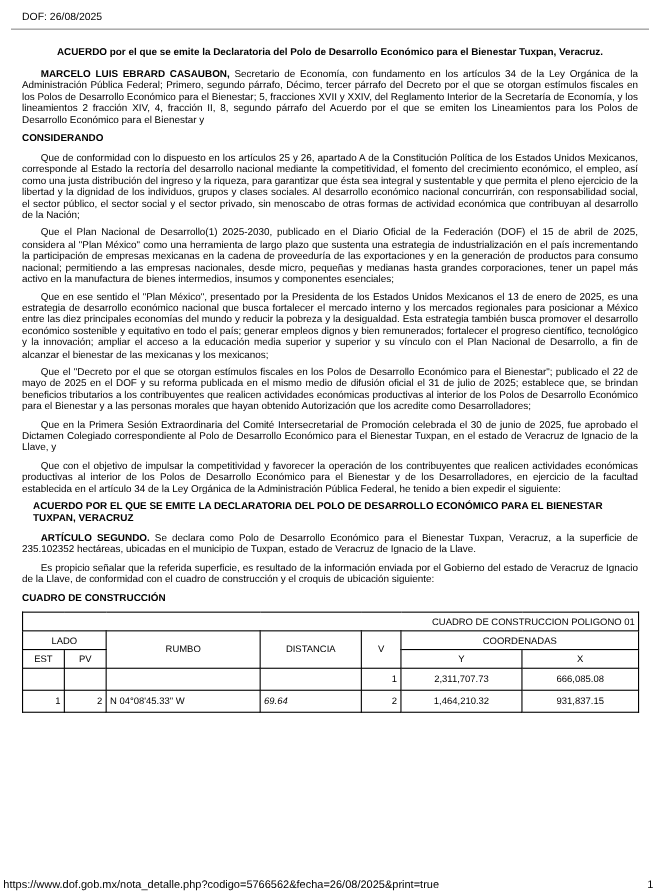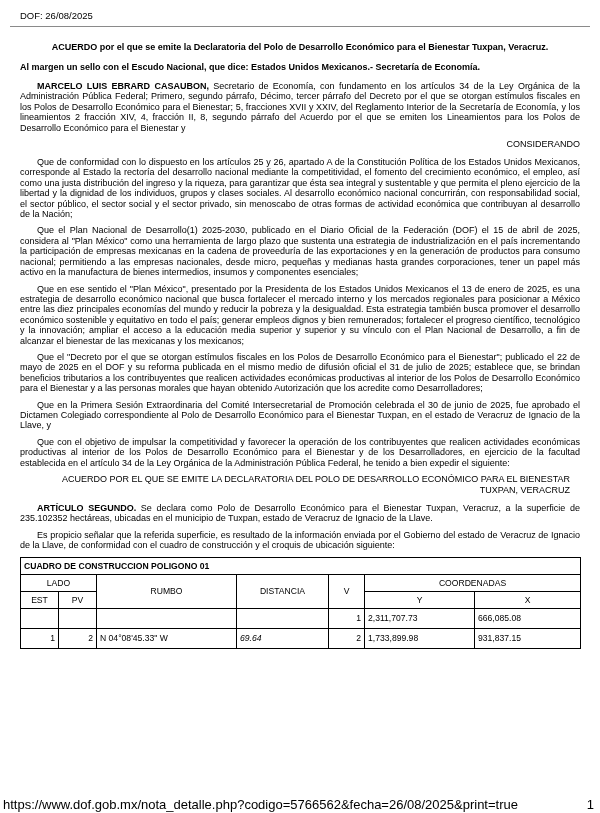--- a/index.html
+++ b/index.html
@@ -16,75 +16,75 @@
   .doc-title {
     font-size: 9px; font-weight: bold; text-align: center;
     line-height: 11px; margin: 0 0 9px 0;
   }
   .seal-line { font-size: 9px; font-weight: bold; line-height: 11px; margin: 0 0 8px 0; }
   .para {
     font-size: 9px; line-height: 10.4px; text-align: justify;
     text-indent: 17px; margin: 0 0 6px 0;
   }
   .heading-center {
-    font-size: 9px; font-weight: normal; text-align: right;
+    font-size: 9px; font-weight: bold; text-align: left;
     line-height: 11px; margin: 2px 0 7px 0;
   }
   .acuerdo-heading { max-width: 540px; margin-left: auto; margin-right: auto; }
   table.ctable {
     width: 100%; border-collapse: collapse; table-layout: fixed;
     font-size: 8.6px; margin-top: 2px;
   }
   .ctable td { border: 1px solid #000; padding: 2px 3px; height: 12px; overflow: hidden; }
-  .ctable .t-title { text-align: left; font-weight: bold; }
+  .ctable .t-title { text-align: right; font-weight: normal; }
   .ctable .th { text-align: center; font-weight: normal; }
   .ctable tr.data td { height: 15px; }
   .cell-estpv { text-align: right; padding-right: 10px; }
   .cell-rumbo { text-align: left; padding-left: 5px; }
   .cell-dist  { text-align: left; padding-right: 10px; font-style: italic; }
   .cell-v     { text-align: right; padding-right: 6px; }
-  .cell-coord { text-align: left; padding-right: 12px; }
+  .cell-coord { text-align: center; padding-right: 12px; }
   .footer {
     position: absolute; left: 3px; right: 6px; bottom: 4px;
     display: flex; justify-content: space-between;
-    font-size: 13px; line-height: 9px;
+    font-size: 10px; line-height: 9px;
   }
 </style>
 </head>
 <body>
 
 <div class="top">
   <div class="dof-date">DOF: 26/08/2025</div>
 </div>
 <div class="rule"></div>
 
 <div class="content">
 
   <p class="doc-title">ACUERDO por el que se emite la Declaratoria del Polo de Desarrollo Económico para el Bienestar Tuxpan, Veracruz.</p>
 
-  <p class="seal-line">Al margen un sello con el Escudo Nacional, que dice: Estados Unidos Mexicanos.- Secretaría de Economía.</p>
 
   <p class="para"><b>MARCELO LUIS EBRARD CASAUBON,</b><span> Secretario de Economía, con fundamento en los artículos 34 de la Ley Orgánica de la Administración Pública Federal; Primero, segundo párrafo, Décimo, tercer párrafo del Decreto por el que se otorgan estímulos fiscales en los Polos de Desarrollo Económico para el Bienestar; 5, fracciones XVII y XXIV, del Reglamento Interior de la Secretaría de Economía, y los lineamientos 2 fracción XIV, 4, fracción II, 8, segundo párrafo del Acuerdo por el que se emiten los Lineamientos para los Polos de Desarrollo Económico para el Bienestar y</span></p>
 
   <p class="heading-center">CONSIDERANDO</p>
 
   <p class="para">Que de conformidad con lo dispuesto en los artículos 25 y 26, apartado A de la Constitución Política de los Estados Unidos Mexicanos, corresponde al Estado la rectoría del desarrollo nacional mediante la competitividad, el fomento del crecimiento económico, el empleo, así como una justa distribución del ingreso y la riqueza, para garantizar que ésta sea integral y sustentable y que permita el pleno ejercicio de la libertad y la dignidad de los individuos, grupos y clases sociales. Al desarrollo económico nacional concurrirán, con responsabilidad social, el sector público, el sector social y el sector privado, sin menoscabo de otras formas de actividad económica que contribuyan al desarrollo de la Nación;</p>
   <p class="para">Que el Plan Nacional de Desarrollo(1) 2025-2030, publicado en el Diario Oficial de la Federación (DOF) el 15 de abril de 2025, considera al "Plan México" como una herramienta de largo plazo que sustenta una estrategia de industrialización en el país incrementando la participación de empresas mexicanas en la cadena de proveeduría de las exportaciones y en la generación de productos para consumo nacional; permitiendo a las empresas nacionales, desde micro, pequeñas y medianas hasta grandes corporaciones, tener un papel más activo en la manufactura de bienes intermedios, insumos y componentes esenciales;</p>
   <p class="para">Que en ese sentido el "Plan México", presentado por la Presidenta de los Estados Unidos Mexicanos el 13 de enero de 2025, es una estrategia de desarrollo económico nacional que busca fortalecer el mercado interno y los mercados regionales para posicionar a México entre las diez principales economías del mundo y reducir la pobreza y la desigualdad. Esta estrategia también busca promover el desarrollo económico sostenible y equitativo en todo el país; generar empleos dignos y bien remunerados; fortalecer el progreso científico, tecnológico y la innovación; ampliar el acceso a la educación media superior y superior y su vínculo con el Plan Nacional de Desarrollo, a fin de alcanzar el bienestar de las mexicanas y los mexicanos;</p>
   <p class="para">Que el "Decreto por el que se otorgan estímulos fiscales en los Polos de Desarrollo Económico para el Bienestar"; publicado el 22 de mayo de 2025 en el DOF y su reforma publicada en el mismo medio de difusión oficial el 31 de julio de 2025; establece que, se brindan beneficios tributarios a los contribuyentes que realicen actividades económicas productivas al interior de los Polos de Desarrollo Económico para el Bienestar y a las personas morales que hayan obtenido Autorización que los acredite como Desarrolladores;</p>
   <p class="para">Que en la Primera Sesión Extraordinaria del Comité Intersecretarial de Promoción celebrada el 30 de junio de 2025, fue aprobado el Dictamen Colegiado correspondiente al Polo de Desarrollo Económico para el Bienestar Tuxpan, en el estado de Veracruz de Ignacio de la Llave, y</p>
   <p class="para">Que con el objetivo de impulsar la competitividad y favorecer la operación de los contribuyentes que realicen actividades económicas productivas al interior de los Polos de Desarrollo Económico para el Bienestar y de los Desarrolladores, en ejercicio de la facultad establecida en el artículo 34 de la Ley Orgánica de la Administración Pública Federal, he tenido a bien expedir el siguiente:</p>
 
   <p class="heading-center acuerdo-heading">ACUERDO POR EL QUE SE EMITE LA DECLARATORIA DEL POLO DE DESARROLLO ECONÓMICO PARA EL BIENESTAR TUXPAN, VERACRUZ</p>
 
 
   <p class="para"><b>ARTÍCULO SEGUNDO.</b><span> Se declara como Polo de Desarrollo Económico para el Bienestar Tuxpan, Veracruz, a la superficie de 235.102352 hectáreas, ubicadas en el municipio de Tuxpan, estado de Veracruz de Ignacio de la Llave.</span></p>
 
   <p class="para">Es propicio señalar que la referida superficie, es resultado de la información enviada por el Gobierno del estado de Veracruz de Ignacio de la Llave, de conformidad con el cuadro de construcción y el croquis de ubicación siguiente:</p>
 
+  <p class="heading-center">CUADRO DE CONSTRUCCIÓN</p>
 
   <table class="ctable">
     <colgroup>
       <col style="width:38px">
         <col style="width:38px">
         <col style="width:140px">
       <col style="width:92px">
         <col style="width:36px">
         <col style="width:110px">
         <col style="width:106px">
@@ -114,21 +114,21 @@
         <td class="cell-v">1</td>
         <td class="cell-coord">2,311,707.73</td>
         <td class="cell-coord">666,085.08</td>
       </tr>
       <tr class="data">
         <td class="cell-estpv">1</td>
         <td class="cell-estpv">2</td>
         <td class="cell-rumbo">N 04°08'45.33" W</td>
         <td class="cell-dist">69.64</td>
         <td class="cell-v">2</td>
-        <td class="cell-coord">1,733,899.98</td>
+        <td class="cell-coord">1,464,210.32</td>
         <td class="cell-coord">931,837.15</td>
       </tr>
     </tbody>
   </table>
 
 </div>
 
 <div class="footer">
   <span>https://www.dof.gob.mx/nota_detalle.php?codigo=5766562&amp;fecha=26/08/2025&amp;print=true</span>
   <span>1</span>

